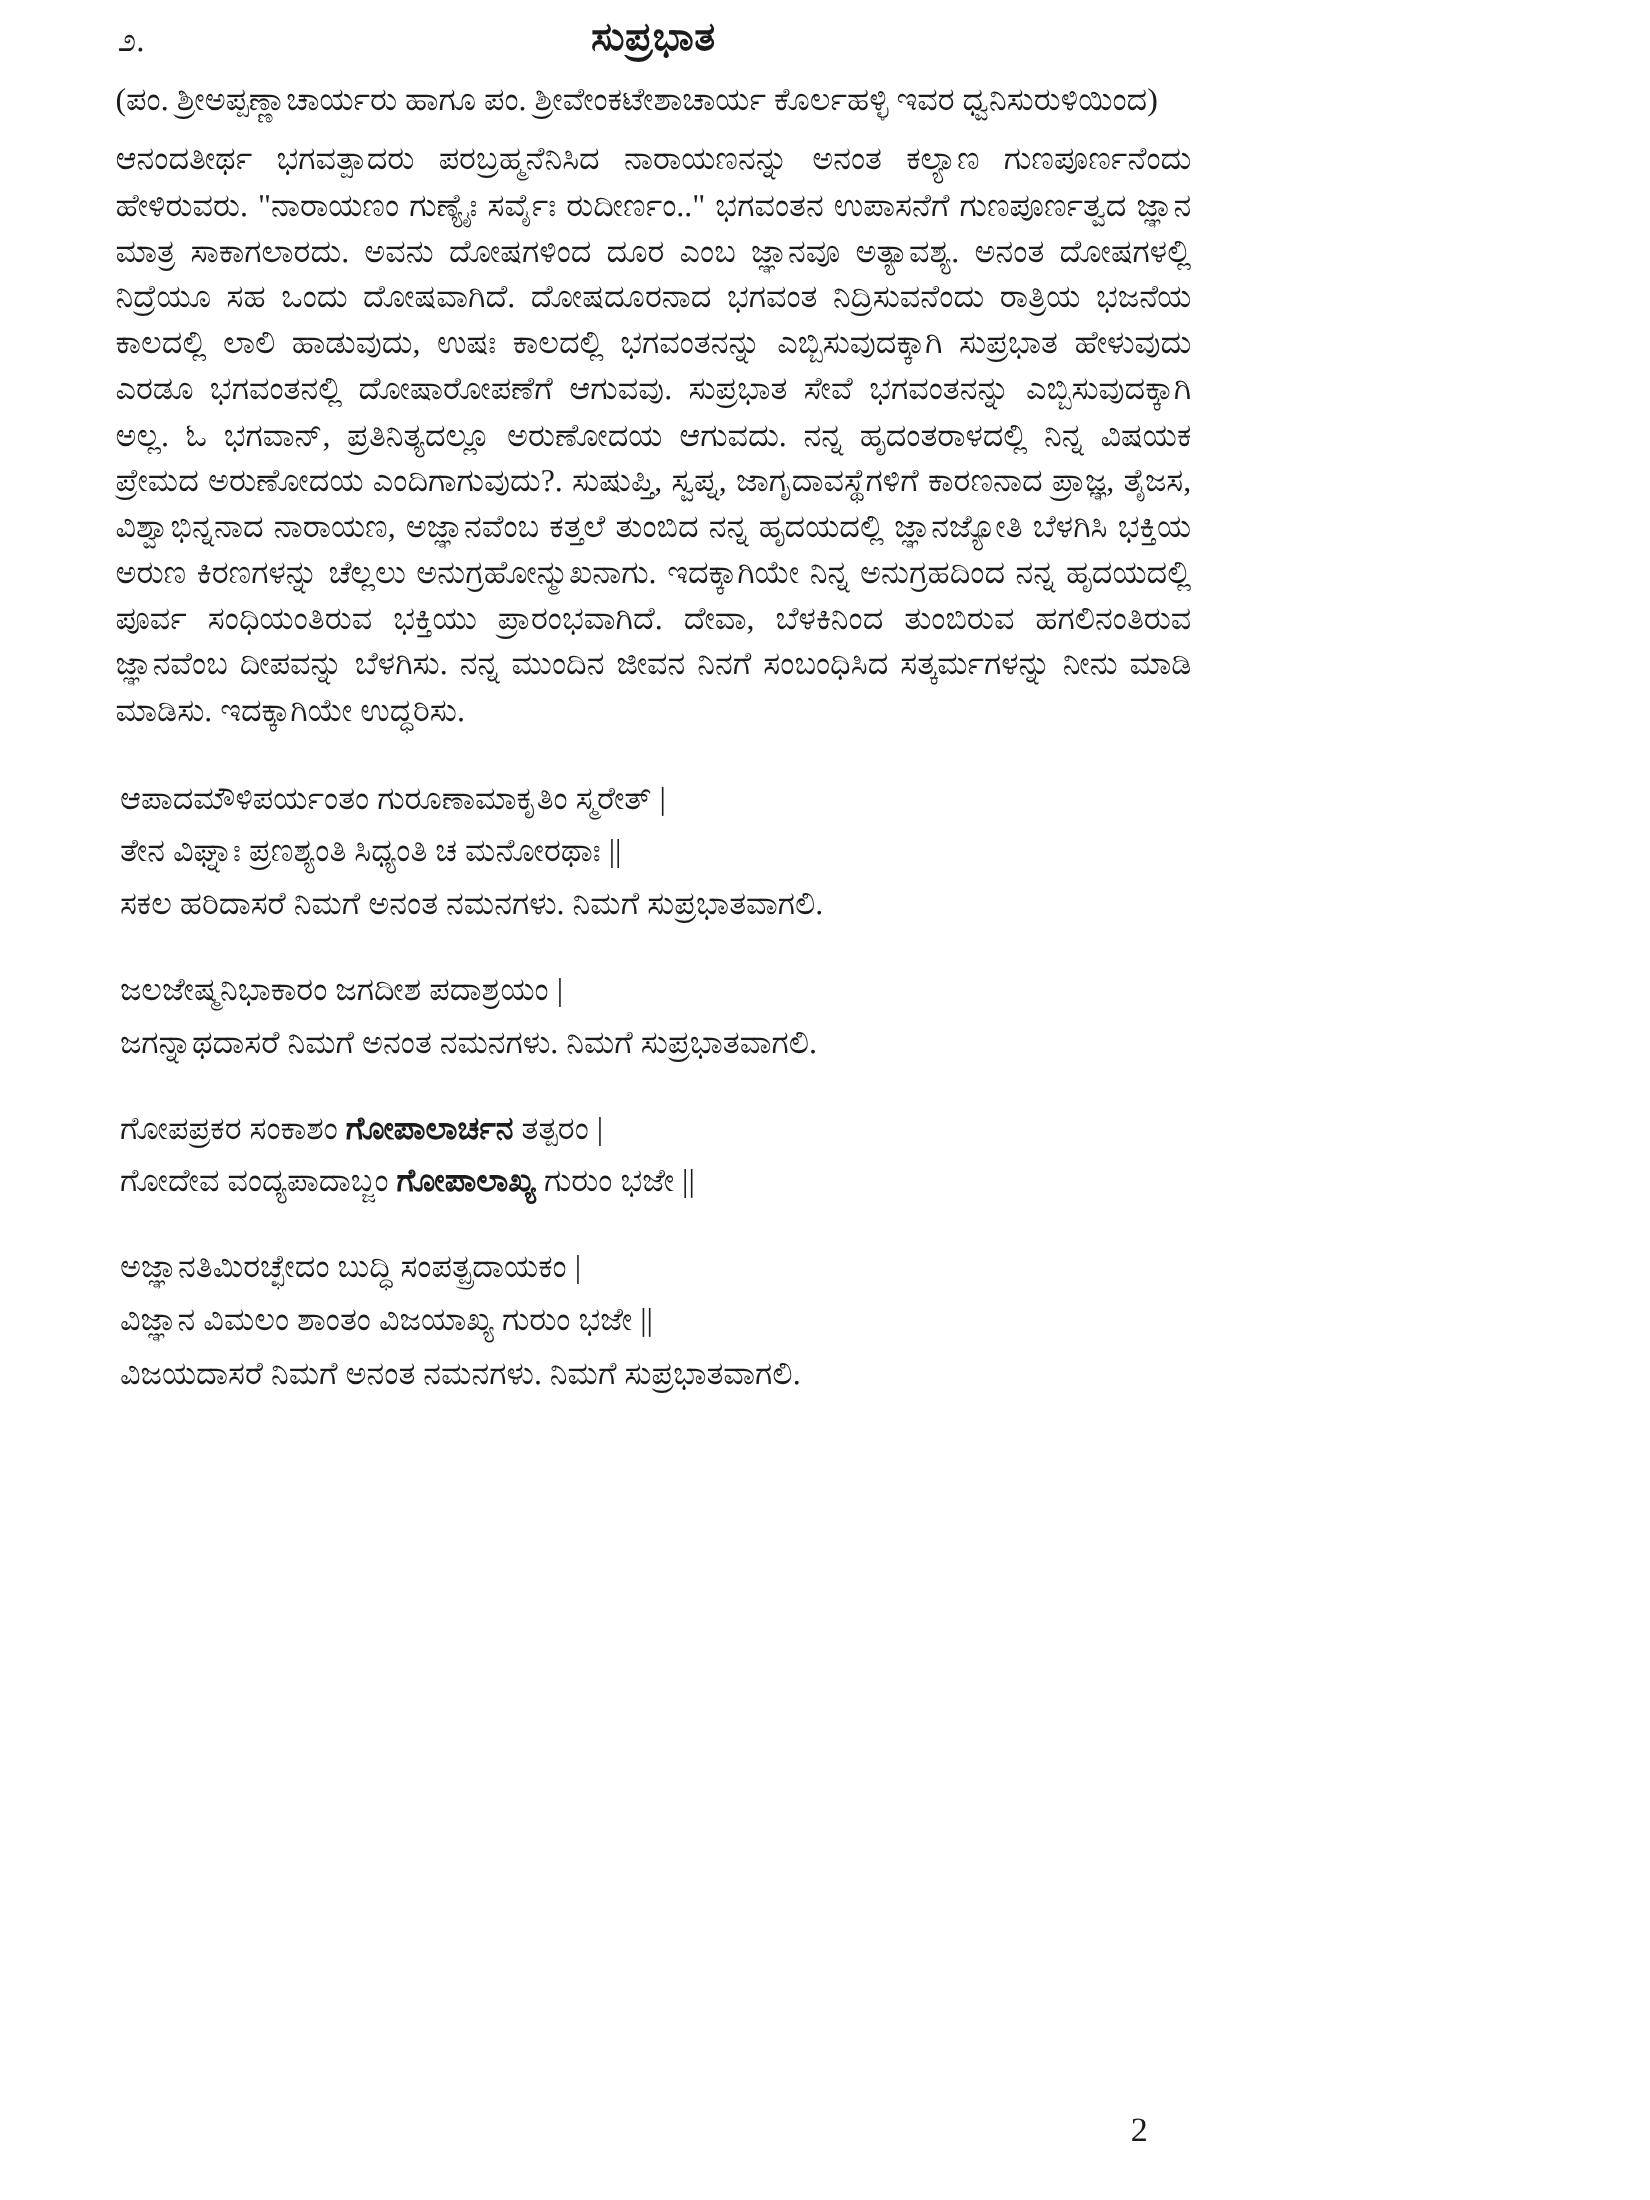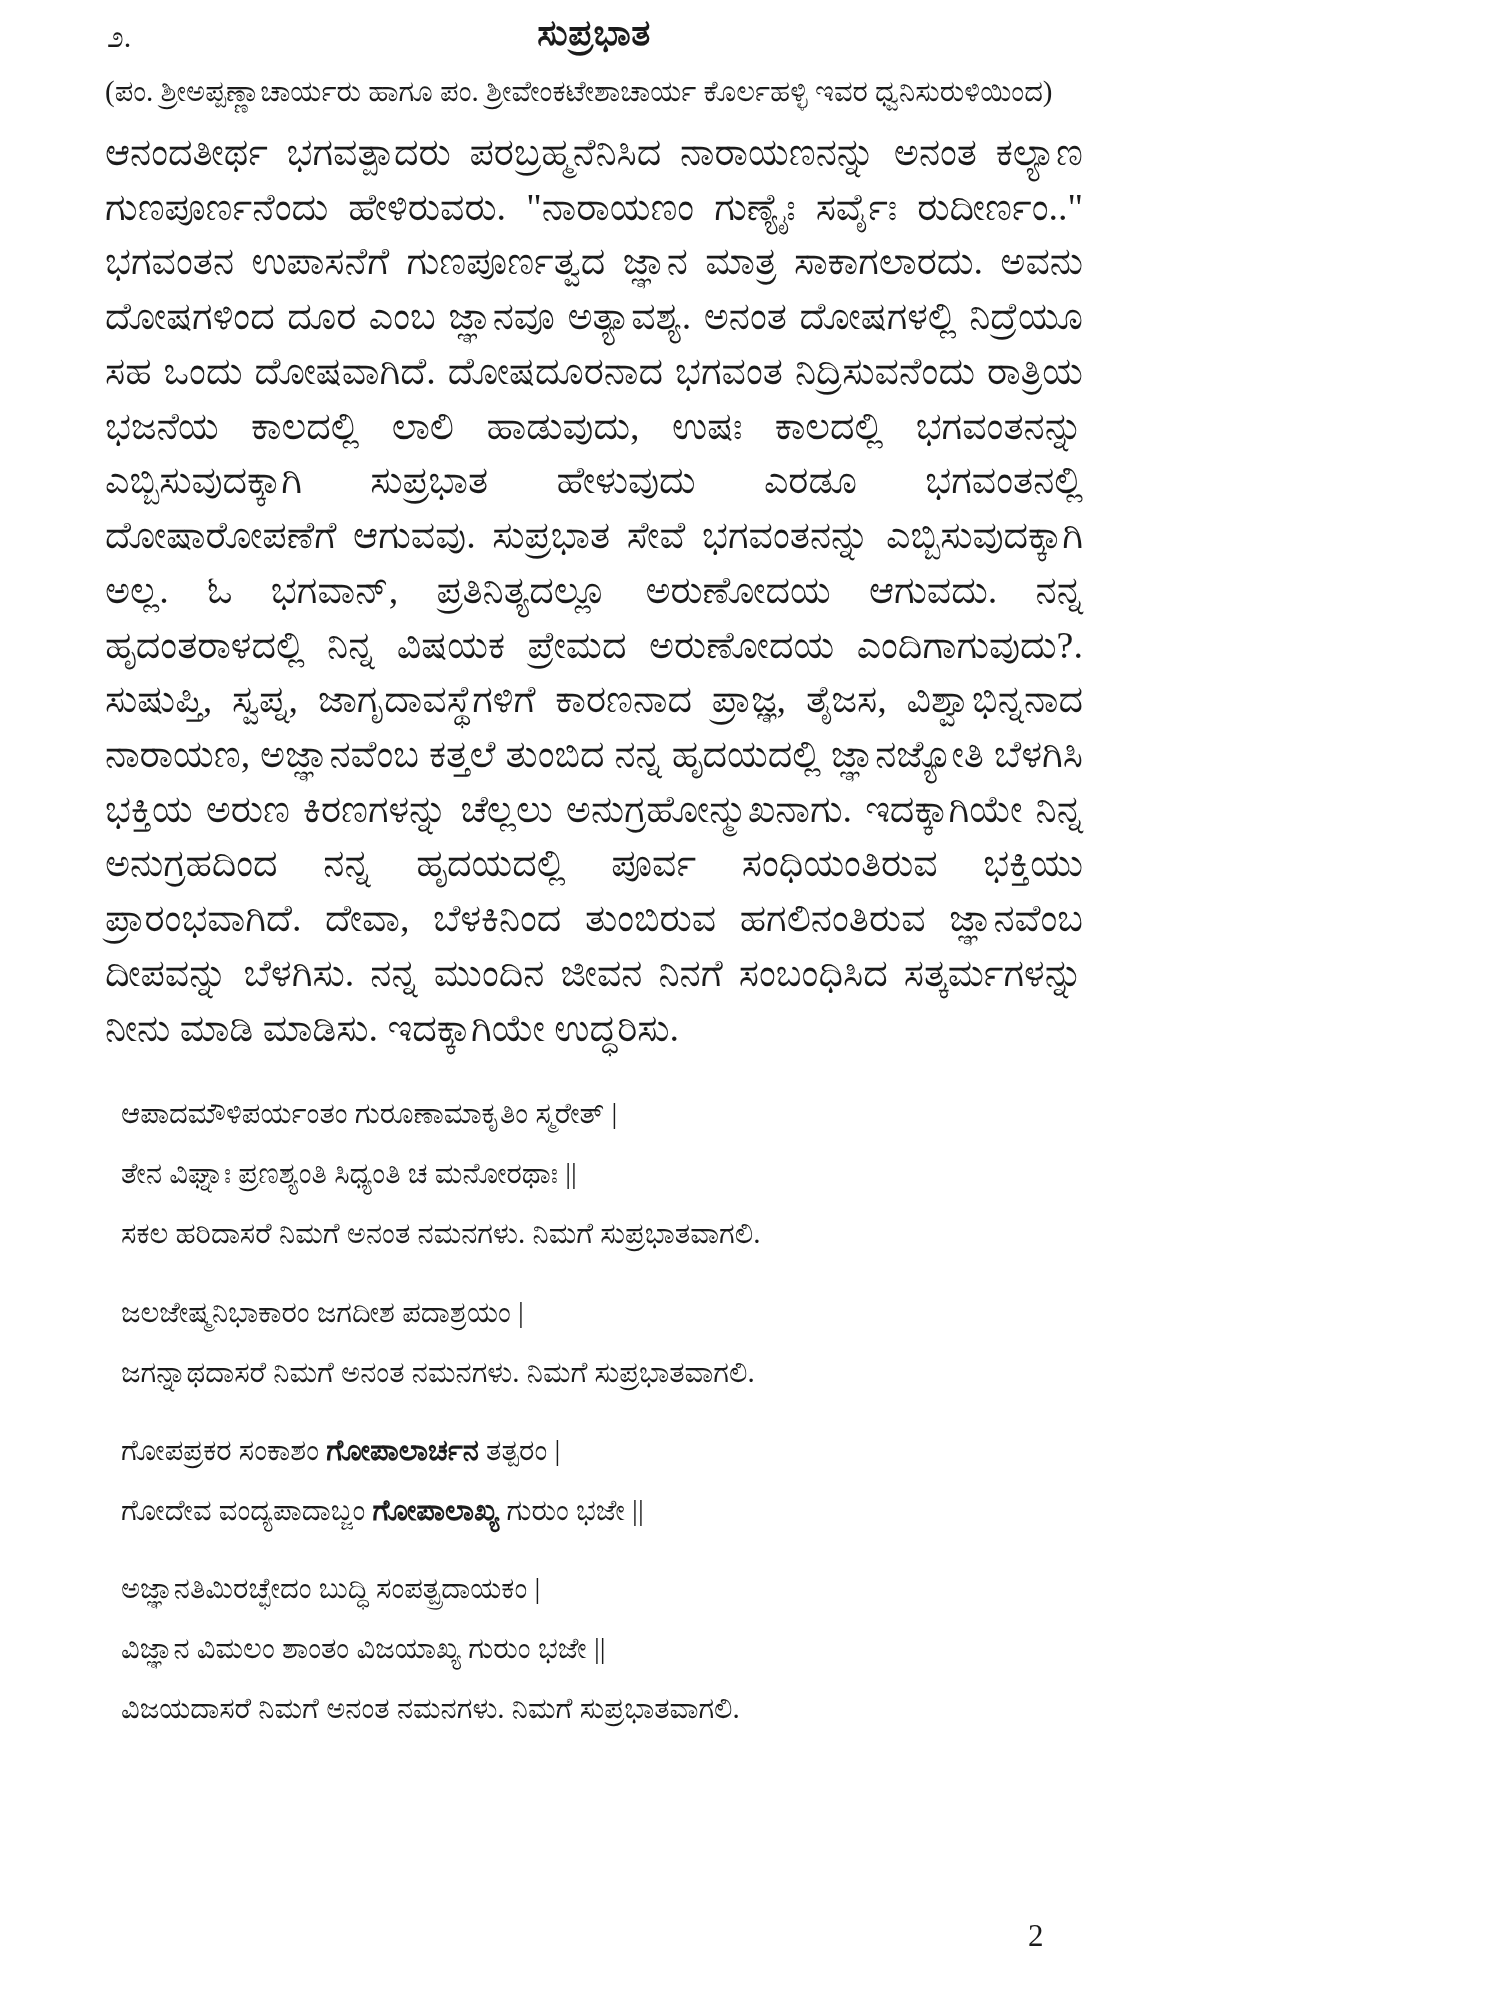--- a/index.html
+++ b/index.html
@@ -45,29 +45,29 @@
     letter-spacing: 0.5px;
   }
   .subtitle {
     margin: 16px 0 8px 0;
     font-size: 29px;
     line-height: 1.45;
     text-align: justify;
   }
   .body-text {
     margin: 13px 0 36px 0;
-    font-size: 38px;
+    font-size: 29px;
     line-height: 1.44;
     text-align: justify;
   }
   .verse {
     margin: 0 0 34px 0;
   }
   .vline {
-    margin: 16px;
+    margin: 4px;
     font-size: 29px;
     line-height: 1.52;
     text-align: left;
   }
   .vline strong {
     font-weight: bold;
   }
   .page-number {
     position: absolute;
     left: 1028px;

